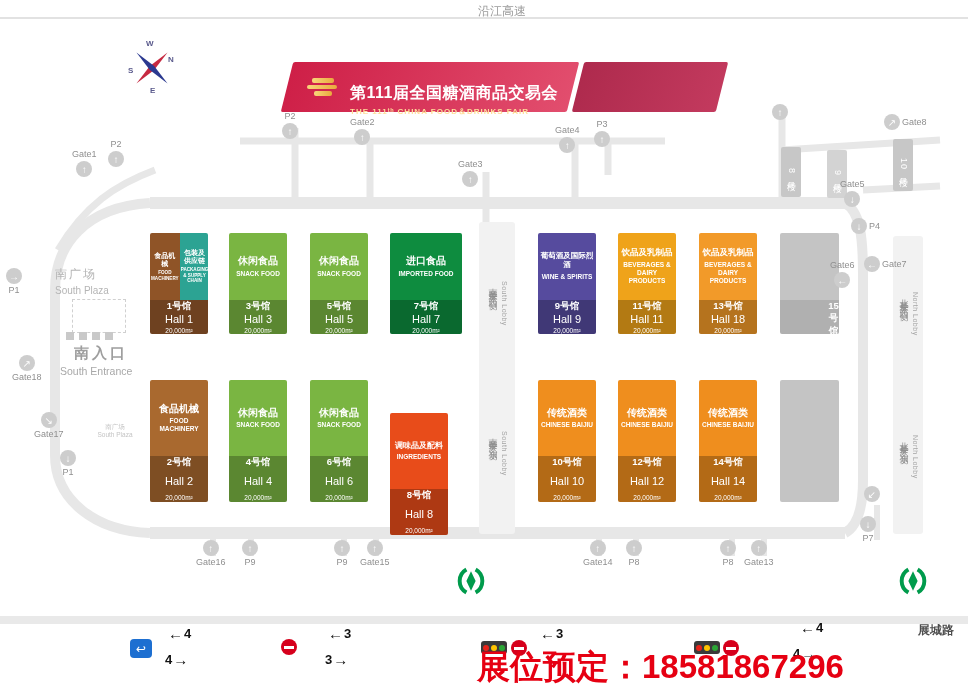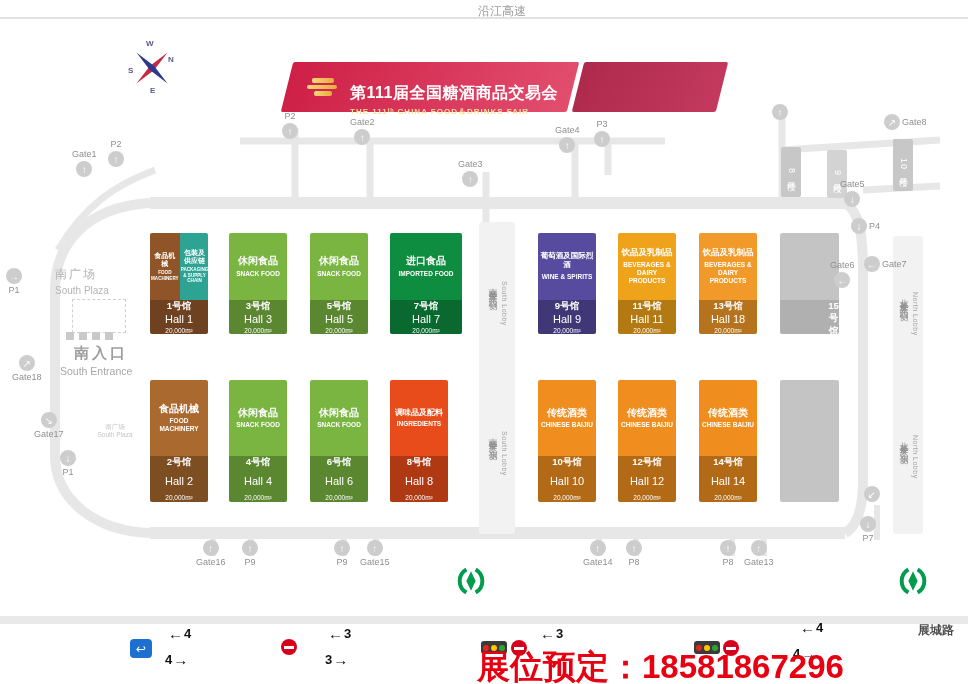--- a/index.html
+++ b/index.html
@@ -345,21 +345,21 @@
     <div class="cat">
         <div class="cn">休闲食品</div>
         <div class="en">SNACK FOOD</div>
       </div>
     <div class="band">
         <div class="num">6号馆</div>
         <div class="hn">Hall 6</div>
         <div class="sz">20,000m²</div>
       </div>
   </div>
-  <div class="hall bot" style="left: 390px; width: 58px; background-color: rgb(232, 76, 26);">
+  <div class="hall bot" style="left: 390px; width: 58px; background-color: rgb(232, 76, 26); margin-top: 33px;">
     <div class="cat">
         <div class="cn" style="font-size:8px">调味品及配料</div>
         <div class="en">INGREDIENTS</div>
       </div>
     <div class="band">
         <div class="num">8号馆</div>
         <div class="hn">Hall 8</div>
         <div class="sz">20,000m²</div>
       </div>
   </div>

